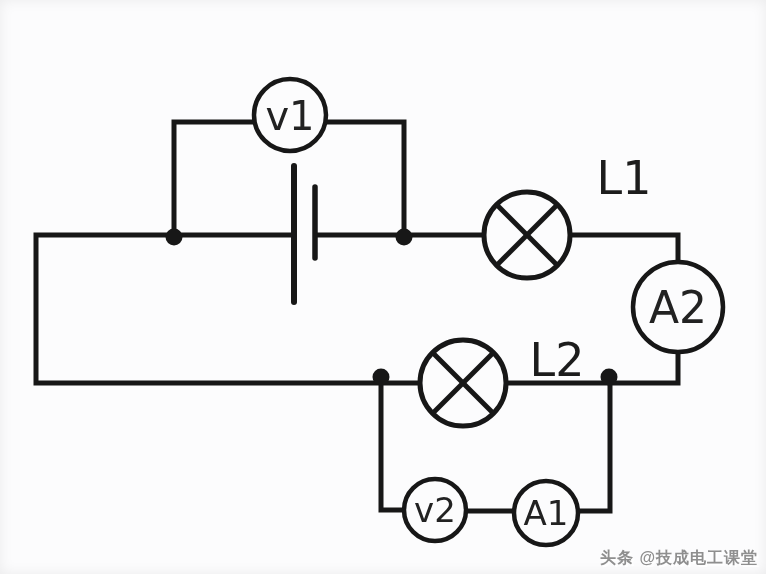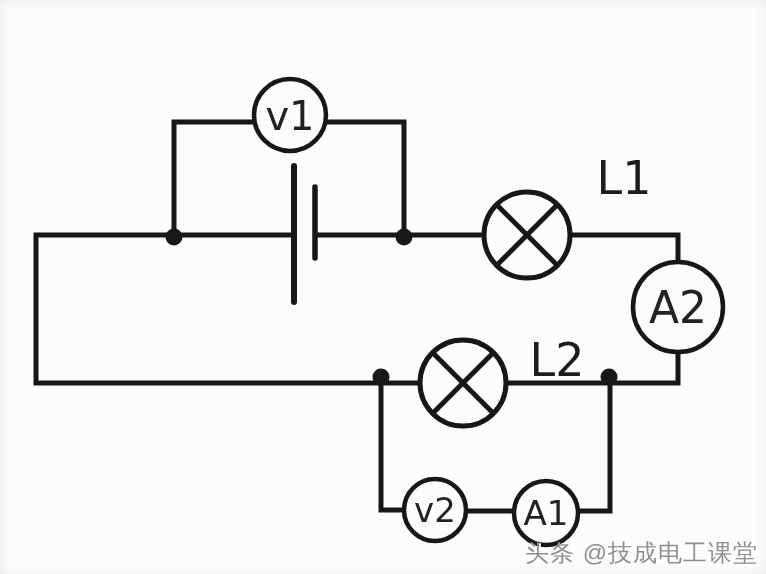--- a/index.html
+++ b/index.html
@@ -38,22 +38,22 @@
   .label-text {
     fill: #1c1c1c;
     font-family: "DejaVu Sans", "Liberation Sans", sans-serif;
     text-anchor: middle;
     font-size: 46px;
   }
   .watermark {
     position: absolute;
     right: 8px;
     bottom: 5px;
-    font-size: 24px;
-    font-weight: normal;
+    font-size: 16px;
+    font-weight: bold;
     letter-spacing: 1px;
     color: #8f8f8f;
     text-shadow: 2px 2px 0 #ffffff;
     font-family: "Liberation Sans", "DejaVu Sans", sans-serif;
     user-select: none;
   }
 </style>
 </head>
 <body>
 

